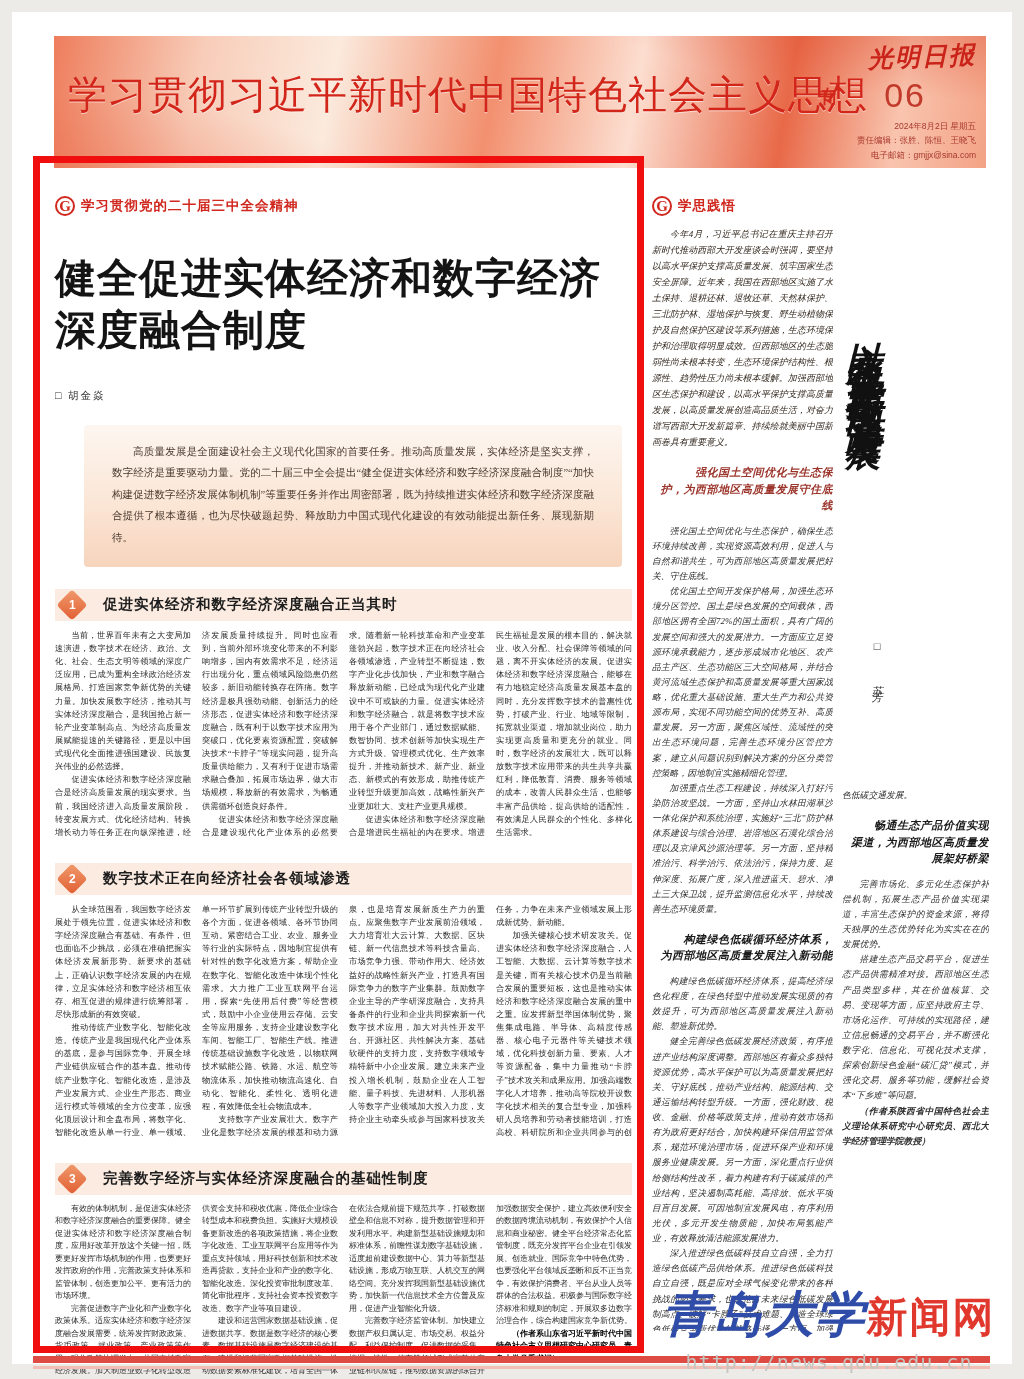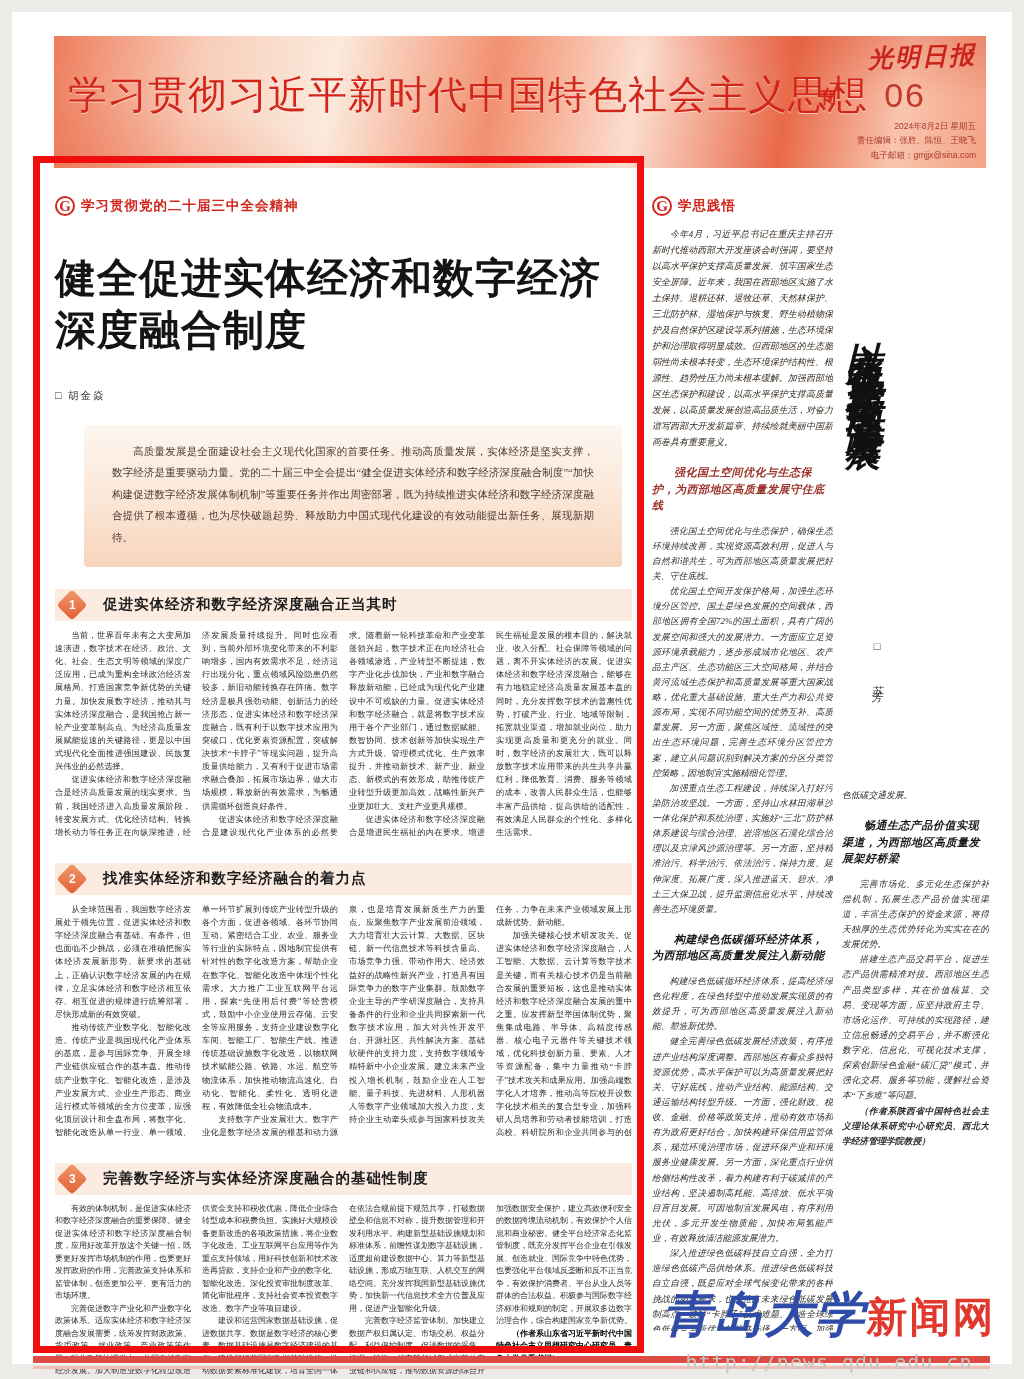--- a/index.html
+++ b/index.html
@@ -120,21 +120,21 @@
   .side-article{position:absolute;left:652px;top:196px;width:337px;height:1150px;overflow:hidden;z-index:5;}
   .side-cols{display:flex;gap:9px;margin-top:10px;font-style:italic;}
   .side-left{width:181px;flex:0 0 auto;overflow:hidden;height:1105px;}
   .side-right{flex:1;overflow:hidden;height:1105px;}
   .side-intro{
     font-size:9px;line-height:1.78;text-align:justify;color:#33291f;margin:0;text-indent:2em;
   }
   .side-h{
     font-family:"Liberation Sans", sans-serif;
     font-weight:bold;font-size:11px;line-height:1.5;letter-spacing:.5px;
-    margin:14px 0 10px 0;text-align:left;text-indent:2em;color:#1a1a1a;
+    margin:14px 0 10px 0;text-align:right;text-indent:2em;color:#1a1a1a;
   }
   .side-h.red{color:#9c352c;}
   .side-p{margin:0;text-indent:2em;text-align:justify;font-size:8.8px;line-height:1.72;color:#2d2d2d;}
   .vtitle-wrap{
     height:548px;display:flex;justify-content:center;
     writing-mode:vertical-rl;text-orientation:upright;margin-bottom:14px;
   }
   .vtitle{
     font-family:"Liberation Sans", sans-serif;
     font-size:35px;font-weight:900;color:#111;letter-spacing:6px;line-height:1.2;
@@ -202,21 +202,21 @@
     <p>当前，世界百年未有之大变局加速演进，数字技术在经济、政治、文化、社会、生态文明等领域的深度广泛应用，已成为重构全球政治经济发展格局、打造国家竞争新优势的关键力量。加快发展数字经济，推动其与实体经济深度融合，是我国抢占新一轮产业变革制高点、为经济高质量发展赋能提速的关键路径，更是以中国式现代化全面推进强国建设、民族复兴伟业的必然选择。</p>
     <p>促进实体经济和数字经济深度融合是经济高质量发展的现实要求。当前，我国经济进入高质量发展阶段，转变发展方式、优化经济结构、转换增长动力等任务正在向纵深推进，经济发展质量持续提升。同时也应看到，当前外部环境变化带来的不利影响增多，国内有效需求不足，经济运行出现分化，重点领域风险隐患仍然较多，新旧动能转换存在阵痛。数字经济是极具强劲动能、创新活力的经济形态，促进实体经济和数字经济深度融合，既有利于以数字技术应用为突破口，优化要素资源配置，突破解决技术“卡脖子”等现实问题，提升高质量供给能力，又有利于促进市场需求融合叠加，拓展市场边界，做大市场规模，释放新的有效需求，为畅通供需循环创造良好条件。</p>
     <p>促进实体经济和数字经济深度融合是建设现代化产业体系的必然要求。随着新一轮科技革命和产业变革蓬勃兴起，数字技术正在向经济社会各领域渗透，产业转型不断提速，数字产业化步伐加快，产业和数字融合释放新动能，已经成为现代化产业建设中不可或缺的力量。促进实体经济和数字经济融合，就是将数字技术应用于各个产业部门，通过数据赋能、数智协同、技术创新等加快实现生产方式升级、管理模式优化、生产效率提升，并推动新技术、新产业、新业态、新模式的有效形成，助推传统产业转型升级更加高效，战略性新兴产业更加壮大、支柱产业更具规模。</p>
     <p>促进实体经济和数字经济深度融合是增进民生福祉的内在要求。增进民生福祉是发展的根本目的，解决就业、收入分配、社会保障等领域的问题，离不开实体经济的发展。促进实体经济和数字经济深度融合，能够在有力地稳定经济高质量发展基本盘的同时，充分发挥数字技术的普惠性优势，打破产业、行业、地域等限制，拓宽就业渠道，增加就业岗位，助力实现更高质量和更充分的就业。同时，数字经济的发展壮大，既可以释放数字技术应用带来的共生共享共赢红利，降低教育、消费、服务等领域的成本，改善人民群众生活，也能够丰富产品供给，提高供给的适配性，有效满足人民群众的个性化、多样化生活需求。</p>
   </div>
 
   <div class="sec-band">
     <span class="diamond">
         <span>2</span>
       </span>
-    <span class="sec-heading">找准实体经济和数字经济融合的着力点</span>
+    <span class="sec-heading">数字技术正在向经济社会各领域渗透</span>
   </div>
   <div class="col-body s2">
     <p>从全球范围看，我国数字经济发展处于领先位置，促进实体经济和数字经济深度融合有基础、有条件，但也面临不少挑战，必须在准确把握实体经济发展新形势、新要求的基础上，正确认识数字经济发展的内在规律，立足实体经济和数字经济相互依存、相互促进的规律进行统筹部署，尽快形成新的有效突破。</p>
     <p>推动传统产业数字化、智能化改造。传统产业是我国现代化产业体系的基底，是参与国际竞争、开展全球产业链供应链合作的基本盘。推动传统产业数字化、智能化改造，是涉及产业发展方式、企业生产形态、商业运行模式等领域的全方位变革，应强化顶层设计和全盘布局，将数字化、智能化改造从单一行业、单一领域、单一环节扩展到传统产业转型升级的各个方面，促进各领域、各环节协同互动。紧密结合工业、农业、服务业等行业的实际特点，因地制宜提供有针对性的数字化改造方案，帮助企业在数字化、智能化改造中体现个性化需求。大力推广工业互联网平台运用，探索“先使用后付费”等经营模式，鼓励中小企业使用云存储、云安全等应用服务，支持企业建设数字化车间、智能工厂、智能生产线。推进传统基础设施数字化改造，以物联网技术赋能公路、铁路、水运、航空等物流体系，加快推动物流高速化、自动化、智能化、柔性化、透明化进程，有效降低全社会物流成本。</p>
     <p>支持数字产业发展壮大。数字产业化是数字经济发展的根基和动力源泉，也是培育发展新质生产力的重点。应聚焦数字产业发展前沿领域，大力培育壮大云计算、大数据、区块链、新一代信息技术等科技含量高、市场竞争力强、带动作用大、经济效益好的战略性新兴产业，打造具有国际竞争力的数字产业集群。鼓励数字企业主导的产学研深度融合，支持具备条件的行业和企业共同探索新一代数字技术应用，加大对共性开发平台、开源社区、共性解决方案、基础软硬件的支持力度，支持数字领域专精特新中小企业发展。建立未来产业投入增长机制，鼓励企业在人工智能、量子科技、先进材料、人形机器人等数字产业领域加大投入力度，支持企业主动牵头或参与国家科技攻关任务，力争在未来产业领域发展上形成新优势、新动能。</p>
     <p>加强关键核心技术研发攻关。促进实体经济和数字经济深度融合，人工智能、大数据、云计算等数字技术是关键，而有关核心技术仍是当前融合发展的重要短板，这也是推动实体经济和数字经济深度融合发展的重中之重。应发挥新型举国体制优势，聚焦集成电路、半导体、高精度传感器、核心电子元器件等关键技术领域，优化科技创新力量、要素、人才等资源配备，集中力量推动“卡脖子”技术攻关和成果应用。加强高端数字化人才培养，推动高等院校开设数字化技术相关的复合型专业，加强科研人员培养和劳动者技能培训，打造高校、科研院所和企业共同参与的创新联合体，形成人才链、创新链与产业链的深度融合。深化科技成果转化机制改革，允许科技人员在科技成果转化收益分配上有更大自主权，优化薪酬分配体系，激励科研人员创新的积极性，更好体现知识、技术、人才的市场价值。</p>
   </div>
 
   <div class="sec-band">
     <span class="diamond">

